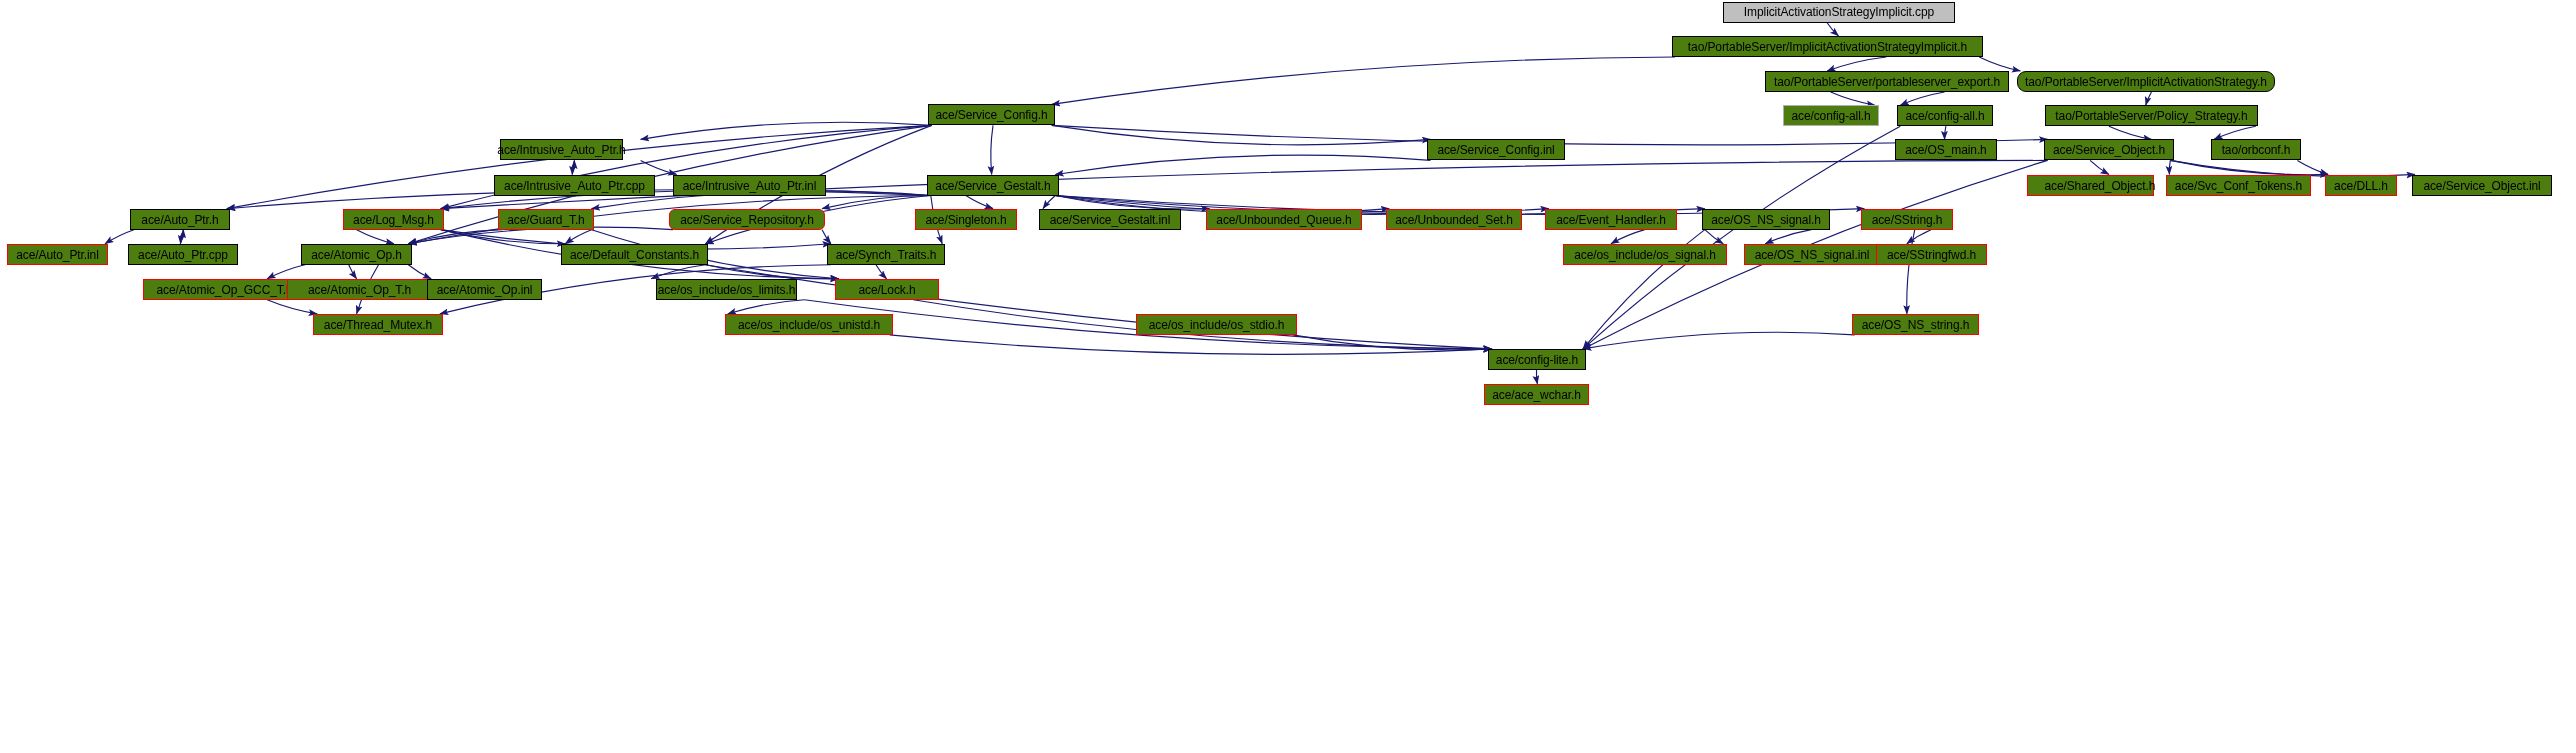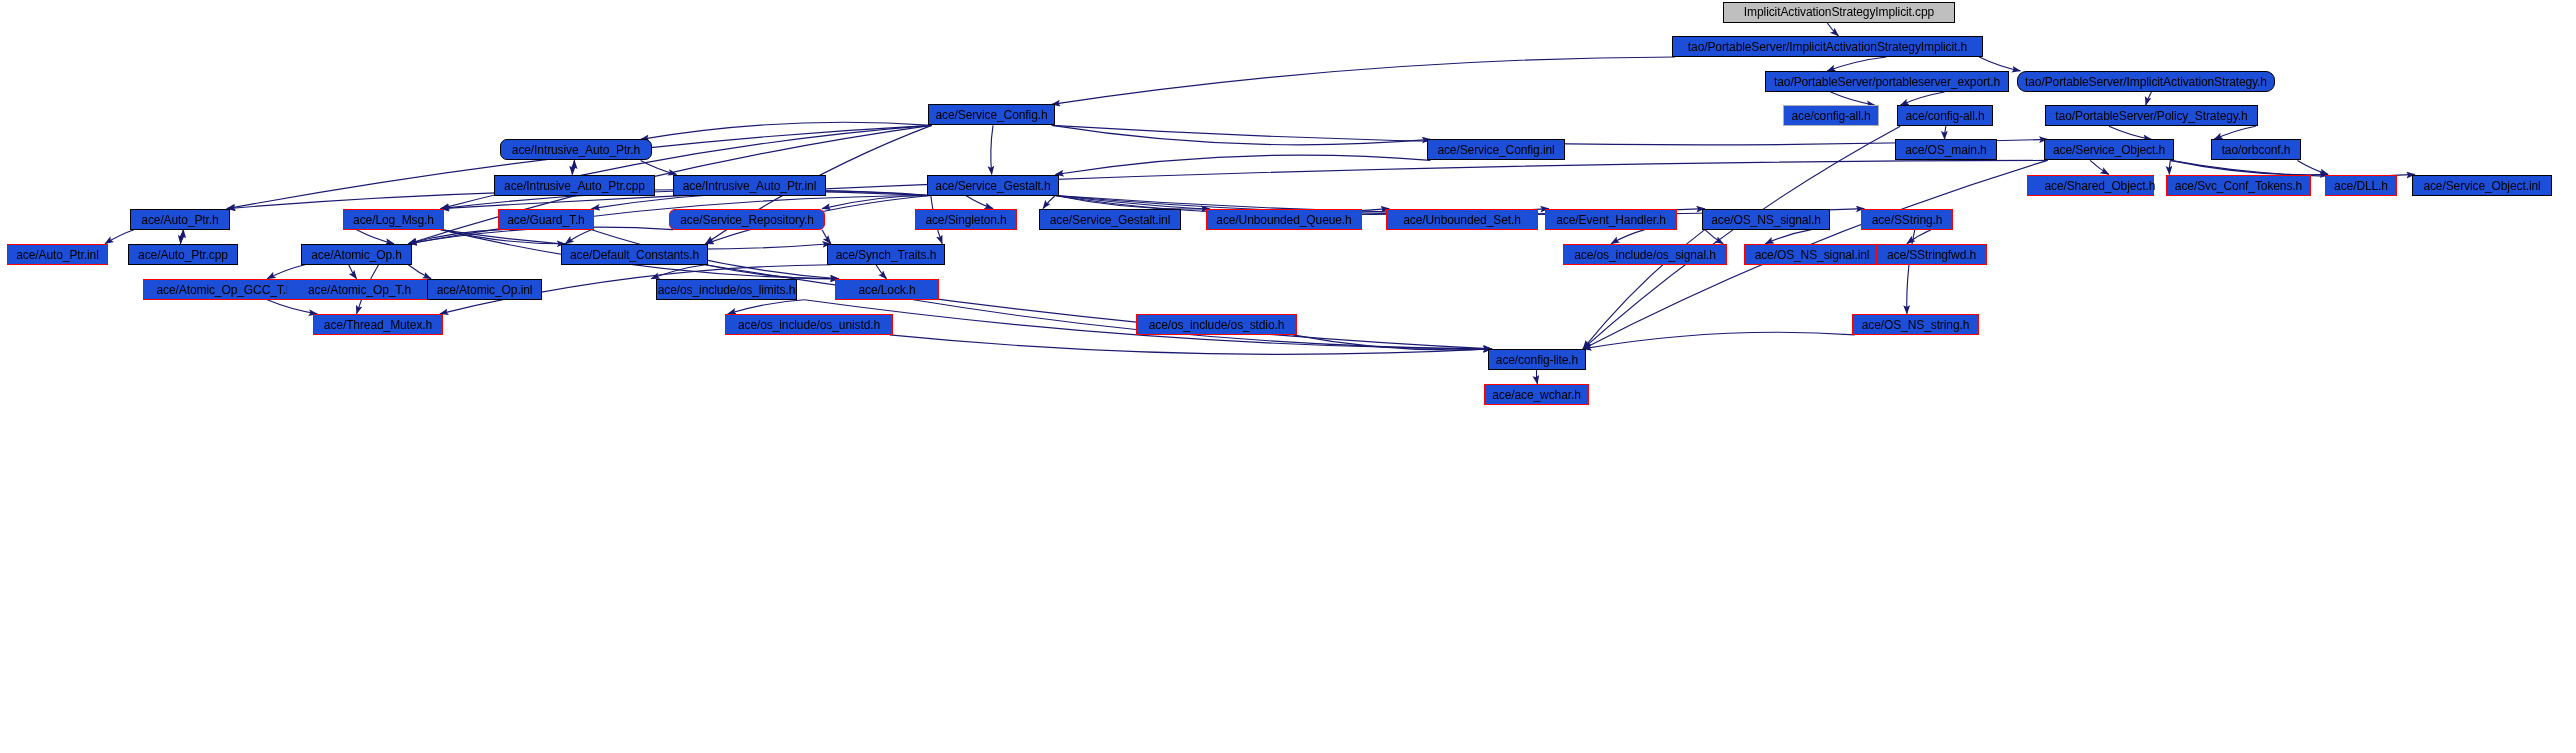--- a/index.html
+++ b/index.html
@@ -19,21 +19,21 @@
     height:753px;
     pointer-events:none;
   }
   .node{
     position:absolute;
     box-sizing:border-box;
     display:flex;
     align-items:center;
     justify-content:center;
     height:21px;
-    background:#1d4ed8;
+    background:#4d7c0f;
     border:0.9px solid #000000;
     color:#000000;
     font-size:12px;
     line-height:1;
     white-space:nowrap;
     padding:0 5.3px;
     letter-spacing:-0.1px;
   }
   .node.red{ border-color:#ff0000; }
   .node.root{
@@ -155,21 +155,21 @@
       </div>
       <div class="node" style="left: 1897px; top: 105px; width: 96px;">
         <span>ace/config-all.h</span>
       </div>
       <div class="node" style="left: 2045px; top: 105px; width: 213px;">
         <span>tao/PortableServer/Policy_Strategy.h</span>
       </div>
       <div class="node" style="left: 928px; top: 104px; width: 127px;">
         <span>ace/Service_Config.h</span>
       </div>
-      <div class="node" style="left: 500px; top: 139px; width: 152px; border-radius: 7px;">
+      <div class="node" style="left: 500px; top: 139px; width: 123px;">
         <span>ace/Intrusive_Auto_Ptr.h</span>
       </div>
       <div class="node" style="left: 1427px; top: 139px; width: 138px;">
         <span>ace/Service_Config.inl</span>
       </div>
       <div class="node" style="left: 1895px; top: 139px; width: 102px;">
         <span>ace/OS_main.h</span>
       </div>
       <div class="node" style="left: 2044px; top: 139px; width: 130px;">
         <span>ace/Service_Object.h</span>
@@ -212,21 +212,21 @@
       </div>
       <div class="node red" style="left: 915px; top: 209px; width: 102px;">
         <span>ace/Singleton.h</span>
       </div>
       <div class="node" style="left: 1039px; top: 209px; width: 142px;">
         <span>ace/Service_Gestalt.inl</span>
       </div>
       <div class="node red" style="left: 1206px; top: 209px; width: 156px;">
         <span>ace/Unbounded_Queue.h</span>
       </div>
-      <div class="node red" style="left: 1386px; top: 209px; width: 152px;">
+      <div class="node red" style="left: 1386px; top: 209px; width: 136px;">
         <span>ace/Unbounded_Set.h</span>
       </div>
       <div class="node red" style="left: 1545px; top: 209px; width: 132px;">
         <span>ace/Event_Handler.h</span>
       </div>
       <div class="node" style="left: 1702px; top: 209px; width: 128px;">
         <span>ace/OS_NS_signal.h</span>
       </div>
       <div class="node red" style="left: 1861px; top: 209px; width: 92px;">
         <span>ace/SString.h</span>

